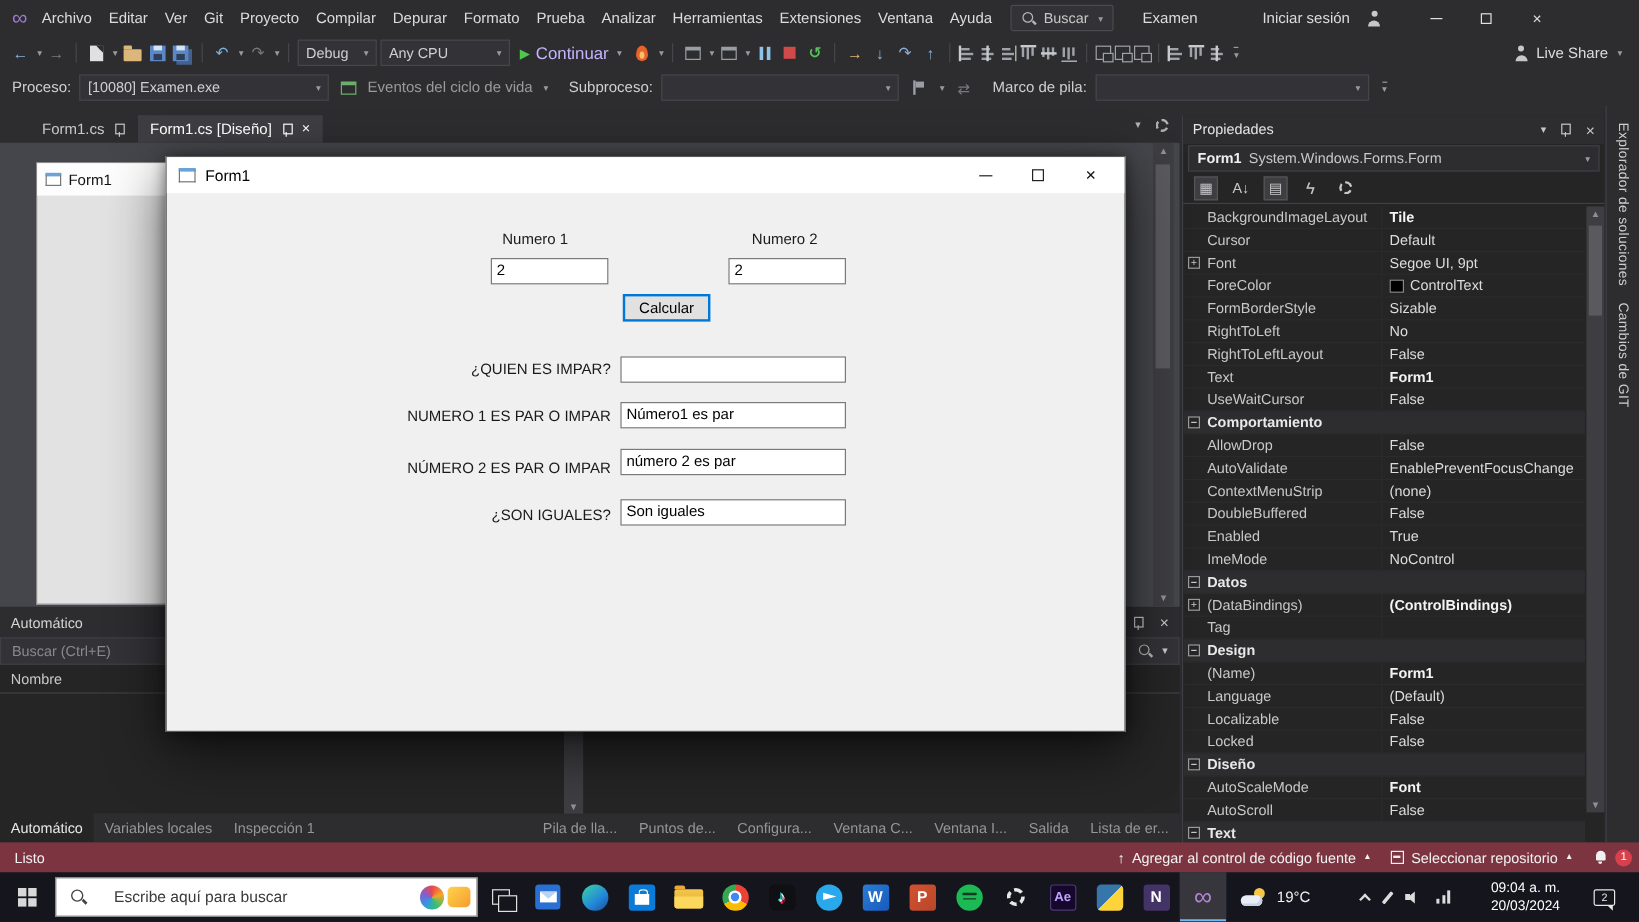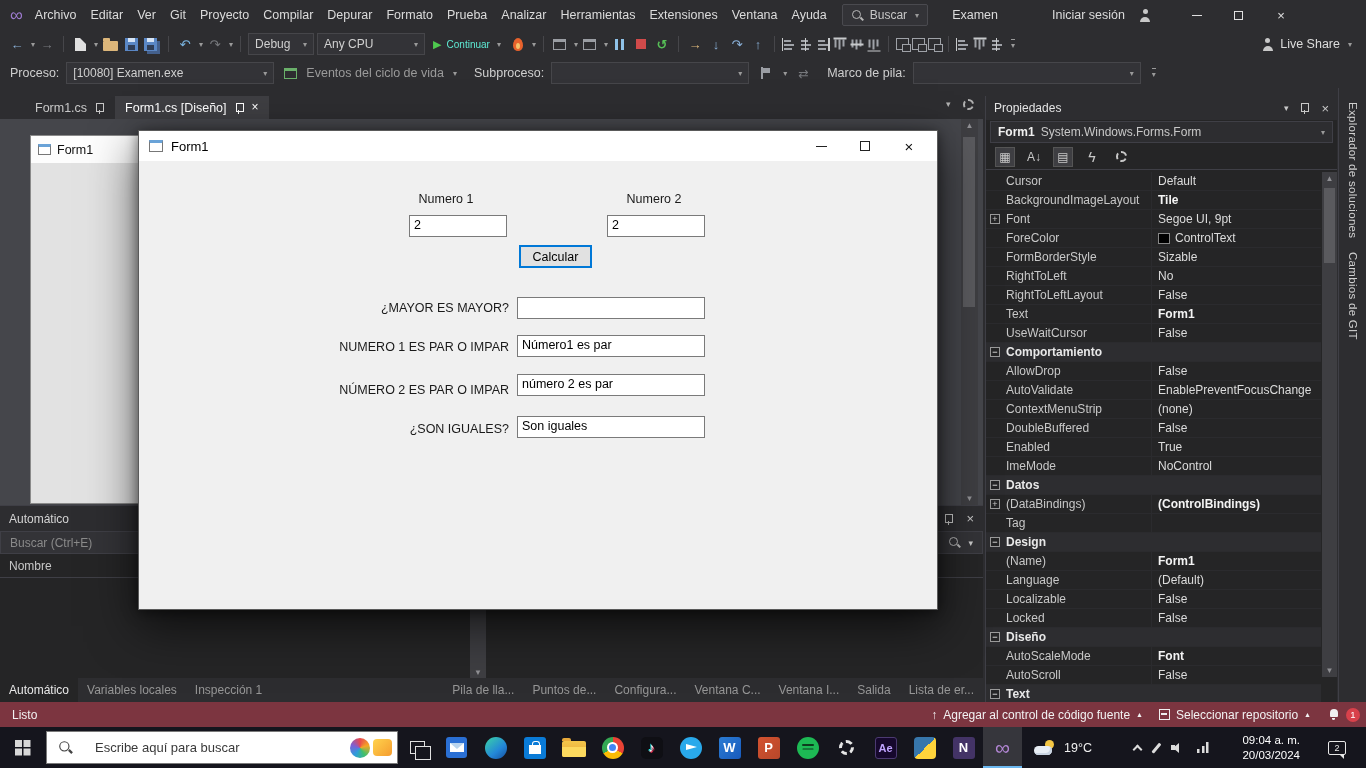--- a/index.html
+++ b/index.html
@@ -355,21 +355,21 @@
     <div class="combo" style="width:66px">
       <span>Debug</span>
         <span class="cdd">▾</span>
     </div>
     <div class="combo" style="width:108px">
       <span>Any CPU</span>
         <span class="cdd">▾</span>
     </div>
     <div class="flex" style="gap:5px;padding:0 5px">
       <span style="color:#4ec94e;font-size:11px">▶</span>
-      <span style="font-size:10px;color:#5eead4">Continuar</span>
+      <span style="font-size:14px;color:#c4b5fd">Continuar</span>
       <span class="ddv">▾</span>
     </div>
     <span class="tbi">
         <span class="flame"></span>
       </span>
     <span class="ddv">▾</span>
     <span class="sep"></span>
     <span class="tbi">
         <span class="winicon"></span>
       </span>
@@ -527,21 +527,21 @@
           </div>
         <div class="af-btn af-close" style="margin-right:6px">×</div>
       </div>
     </div>
     <div class="fctl num-label" style="left:272px;top:61px">Numero 1</div>
     <div class="fctl num-label" style="left:480px;top:61px">Numero 2</div>
     <div class="ftextbox" style="left:270px;top:84px;width:98px">2</div>
     <div class="ftextbox" style="left:468px;top:84px;width:98px">2</div>
     <div id="calc-btn">Calcular</div>
     <div id="form-rows">
-        <div class="flabel" style="top: 170px;">¿MAYOR ES MAYOR?</div>
+        <div class="flabel" style="top: 170px;">¿QUIEN ES IMPAR?</div>
         <div class="ftextbox wide" style="top: 166px;"></div>
         <div class="flabel" style="top: 209px;">NUMERO 1 ES PAR O IMPAR</div>
         <div class="ftextbox wide" style="top: 204px;">Número1 es par</div>
         <div class="flabel" style="top: 252px;">NÚMERO 2 ES PAR O IMPAR</div>
         <div class="ftextbox wide" style="top: 243px;">número 2 es par</div>
         <div class="flabel" style="top: 291px;">¿SON IGUALES?</div>
         <div class="ftextbox wide" style="top: 285px;">Son iguales</div>
       </div>
   </div>
 
@@ -564,32 +564,32 @@
       <span class="ptool">A↓</span>
       <span class="ptool sel">▤</span>
       <span class="ptool" style="font-size:14px">ϟ</span>
       <span class="ptool">
           <span class="gear"></span>
         </span>
     </div>
     <div id="prop-grid">
         <div class="prow pprop">
           <div class="pname">
-            <span>Cursor</span>
-          </div>
-          <div class="pval">
-            <span>Default</span>
-          </div>
-        </div>
-        <div class="prow pprop">
-          <div class="pname">
             <span>BackgroundImageLayout</span>
           </div>
           <div class="pval bold">
             <span>Tile</span>
+          </div>
+        </div>
+        <div class="prow pprop">
+          <div class="pname">
+            <span>Cursor</span>
+          </div>
+          <div class="pval">
+            <span>Default</span>
           </div>
         </div>
         <div class="prow pprop">
           <div class="pname">
             <span class="pexp">+</span>
             <span>Font</span>
           </div>
           <div class="pval">
             <span>Segoe UI, 9pt</span>
           </div>

